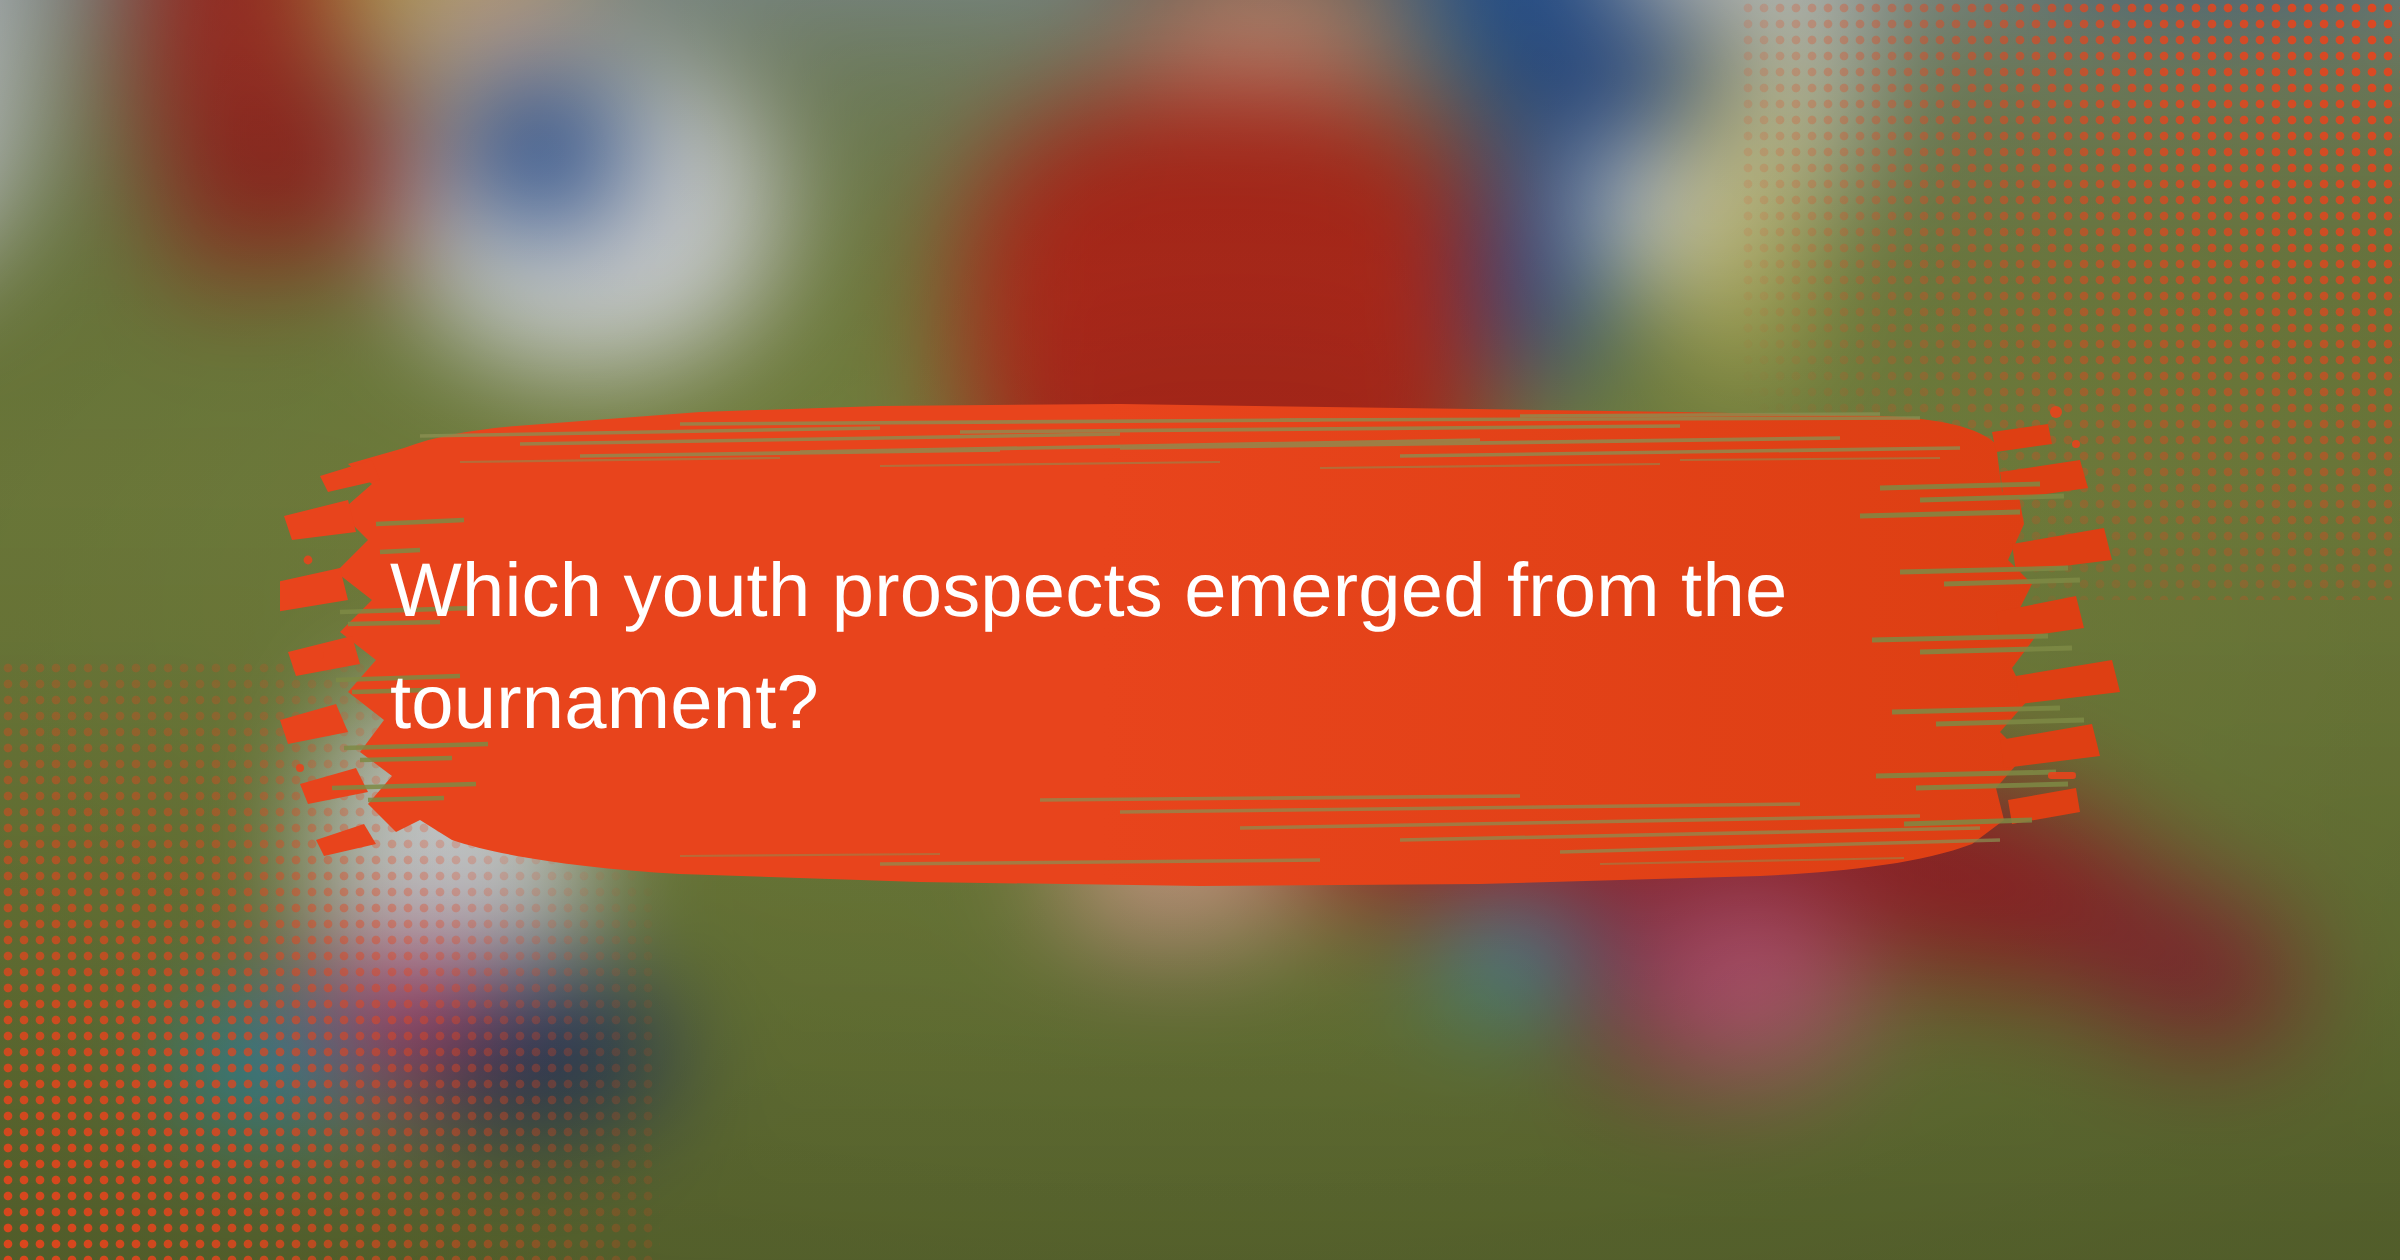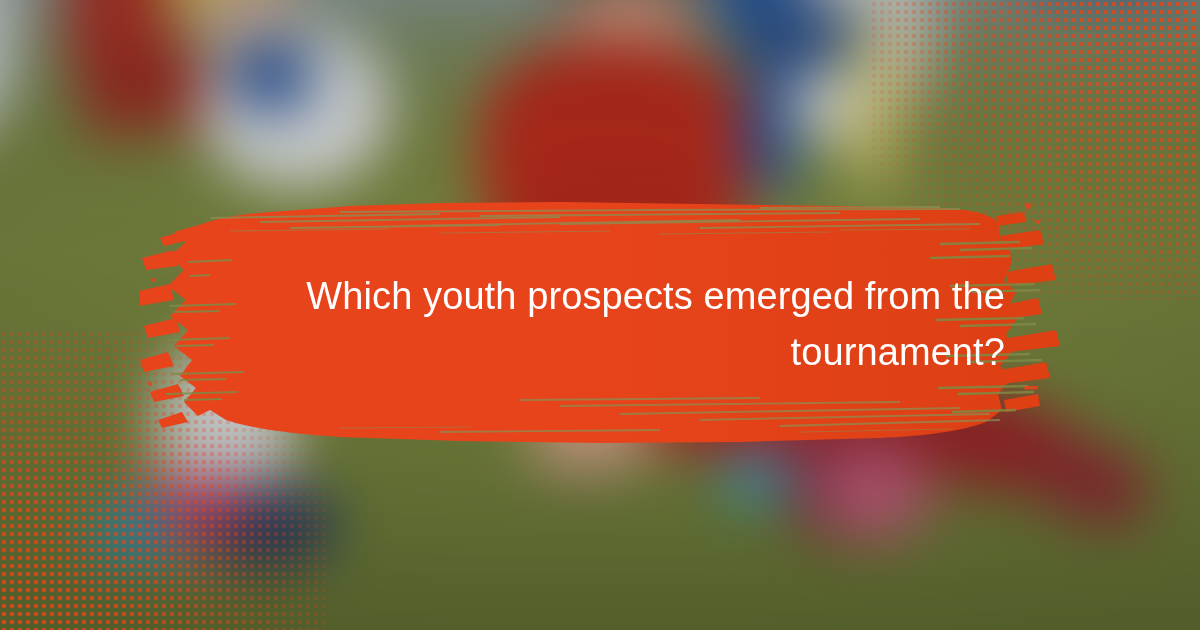--- a/index.html
+++ b/index.html
@@ -120,21 +120,21 @@
     height: 258px;
   }
   .brush-svg { position: absolute; inset: 0; width: 100%; height: 100%; display: block; }
 
   
   .headline {
     position: absolute;
     left: 195px;
     top: 268px;
     width: 810px;
-    text-align: right;
+    text-align: left;
     color: #ffffff;
     font-size: 38px;
     line-height: 56px;
     font-weight: 400;
     letter-spacing: 0.1px;
     white-space: pre-line;
     text-rendering: optimizeLegibility;
   }
 </style>
 </head>

